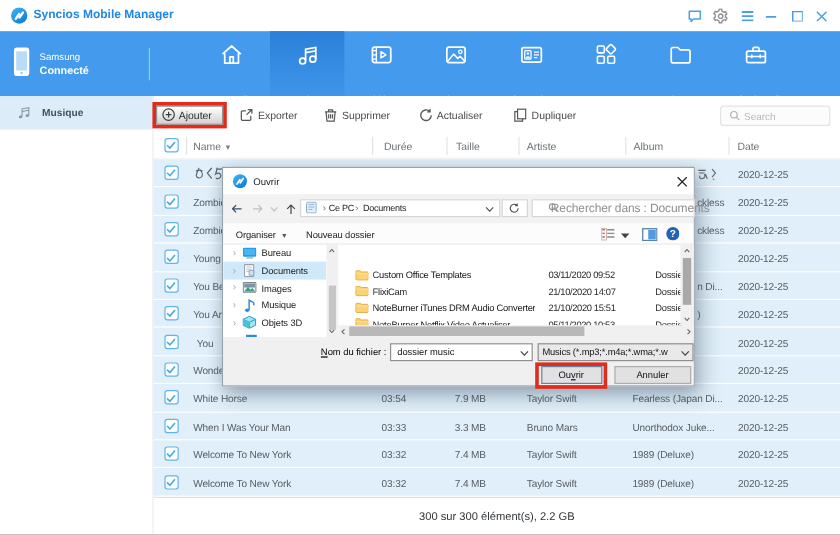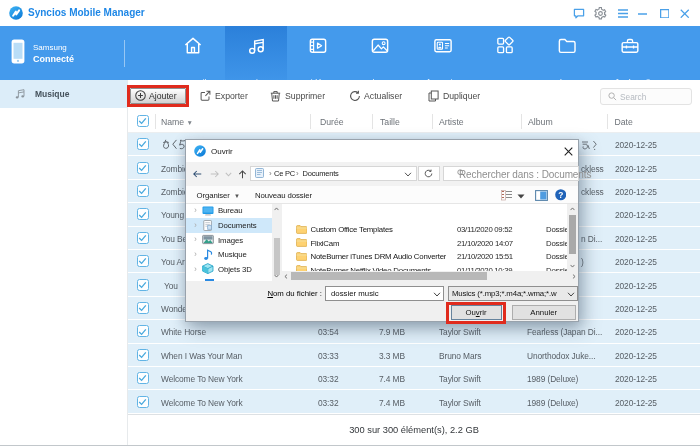--- a/index.html
+++ b/index.html
@@ -523,22 +523,22 @@
           </svg>
           <div class="nm">NoteBurner iTunes DRM Audio Converter</div>
           <div class="dt">21/10/2020 15:51</div>
           <div class="ty">Dossie</div>
         </div>
         <div class="lrow" style="top:58.5px;width:287px;">
           <svg style="position:absolute;left:14.5px;top:2.5px" width="11" height="9" viewBox="0 0 11 9">
             <path d="M0.5 1.5 c0-.5.3-.9.8-.9 h2.8 l1 1 h5 c.5 0 .9.4.9.9 v5 c0 .5-.4.9-.9.9 H1.3 c-.5 0-.8-.4-.8-.9 z" fill="#fed272" stroke="#d9a742" stroke-width="0.7"></path>
             <path d="M0.5 3 h10.5" stroke="#f3e3ab" stroke-width="0.8"></path>
           </svg>
-          <div class="nm">NoteBurner Netflix Video Documents</div>
-          <div class="dt">01/11/2020 10:39</div>
+          <div class="nm">NoteBurner Netflix Video Actualiser</div>
+          <div class="dt">05/11/2020 10:53</div>
           <div class="ty">Dossie</div>
         </div>
       </div>
       <div class="sb" style="left:381px;top:0;width:11px;height:67px;">
 <svg class="d" style="left:3px;top:3px" width="5" height="4" viewBox="0 0 7 5">
           <path d="M0.8 4 L3.5 1 L6.2 4" fill="none" stroke="#606060" stroke-width="1.2"></path>
         </svg>
 <svg class="d" style="left:3px;top:60px" width="5" height="4" viewBox="0 0 7 5">
           <path d="M0.8 1 L3.5 4 L6.2 1" fill="none" stroke="#606060" stroke-width="1.2"></path>
         </svg>

